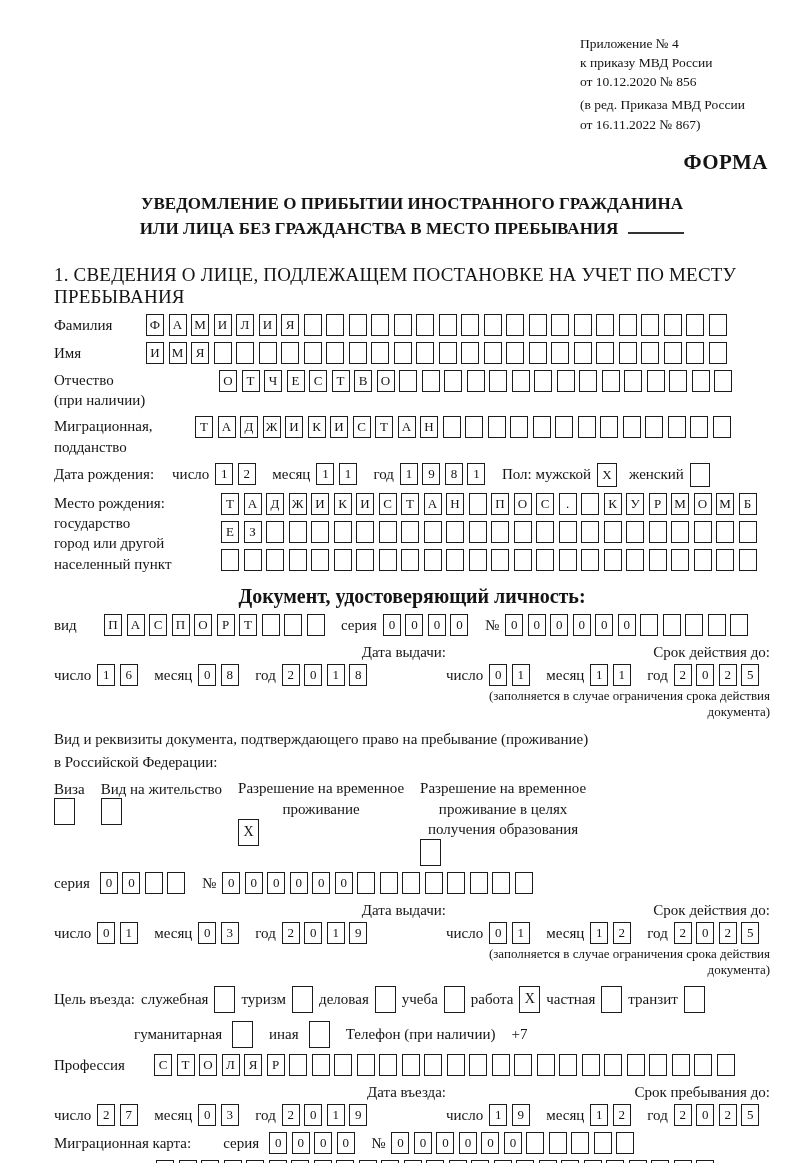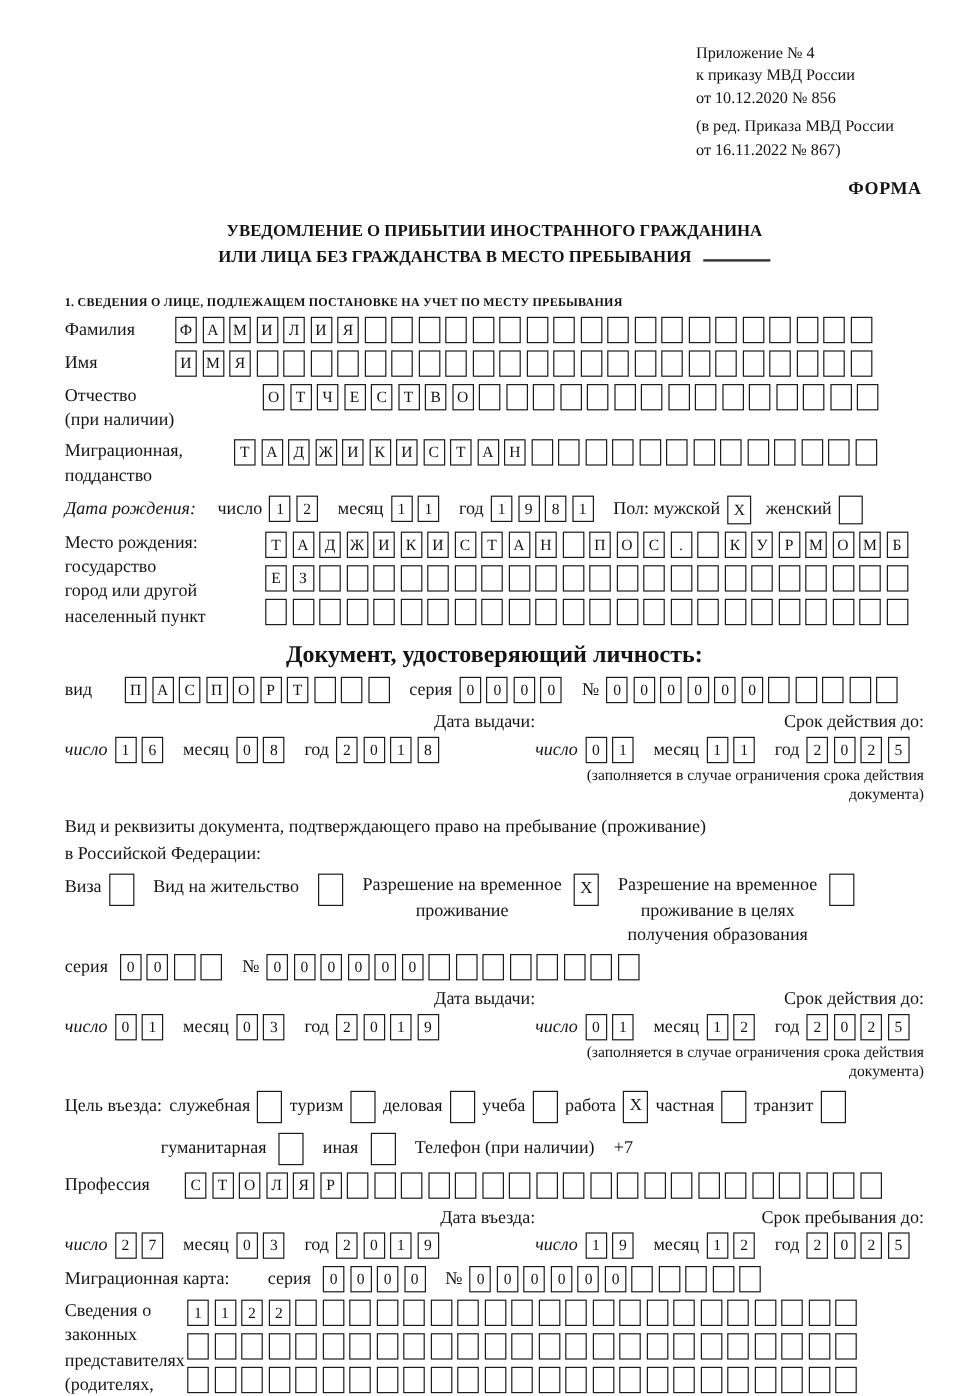--- a/index.html
+++ b/index.html
@@ -3,55 +3,55 @@
 <meta charset="utf-8">
 <style>
   html,body{margin:0;padding:0;background:#fff;}
   body{width:800px;height:1163px;overflow:hidden;color:#141414;
        font-family:"Liberation Serif","DejaVu Serif",serif;}
   .page{box-sizing:border-box;width:800px;height:1163px;padding:34px 30px 10px 54px;}
 
   
   .hdr{width:190px;margin-left:auto;margin-right:0;font-size:13.5px;line-height:1.42;}
   .hdr .sub{margin-top:4px;}
-  .forma{font-weight:bold;font-size:15px;text-align:right;margin-top:16px;padding-right:2px;letter-spacing:.5px;}
+  .forma{font-weight:bold;font-size:21px;text-align:right;margin-top:16px;padding-right:2px;letter-spacing:.5px;}
 
   
-  .title{text-align:center;font-weight:bold;font-size:14px;line-height:1.5;margin-top:16px;}
+  .title{text-align:center;font-weight:bold;font-size:17px;line-height:1.5;margin-top:16px;}
   .blank-line{display:inline-block;width:56px;border-bottom:2px solid #333;height:12px;margin-left:10px;}
-  .sect{font-weight:bold;font-size:10px;margin-top:22px;letter-spacing:.2px;}
+  .sect{font-weight:normal;font-size:19px;margin-top:22px;letter-spacing:.2px;}
 
   
   .row{display:flex;align-items:flex-start;margin-top:6px;}
   .lbl{font-size:15px;padding-top:3px;flex:none;}
   .lbl2{font-size:15px;line-height:1.35;flex:none;}
   .cells{white-space:nowrap;flex:none;}
   .cell{display:inline-block;box-sizing:border-box;width:18px;height:22px;border:1.6px solid #1c1c1c;
         margin-right:4.5px;text-align:center;font-size:13px;line-height:19px;vertical-align:top;background:#fff;}
   .big .cell{width:21px;height:27px;line-height:24px;font-size:14px;margin-right:0;}
   .mid .cell{width:20px;height:24px;line-height:22px;margin-right:0;}
   .stack .cells{display:block;margin-bottom:6px;}
 
   .w-fam{width:92px;}  .w-otch{width:165px;} .w-grazh{width:141px;}
   .w-mesto{width:167px;} .w-vid{width:50px;} .w-prof{width:100px;} .w-sved{width:102px;}
 
   .inlbl{font-size:15px;margin:0 6px 0 12px;padding-top:3px;}
-  .inlbl.first{margin-left:0;font-style:italic;}
+  .inlbl.first{margin-left:0;}
   .doc-head{text-align:center;font-weight:bold;font-size:20px;margin-top:8px;}
 
   .dateblock{display:flex;margin-top:8px;}
   .datecol-l{width:392px;flex:none;}
   .datecol-r{flex:1;}
   .datehead{text-align:right;font-size:15px;}
   .dateline{display:flex;align-items:flex-start;margin-top:3px;}
   .note{text-align:right;font-size:13px;margin-top:2px;}
 
   .plain{font-size:15px;margin-top:8px;line-height:1.55;}
   .permit-row{display:flex;align-items:flex-start;margin-top:4px;}
-  .permit-item{display:flex;align-items:flex-start;}
+  .permit-item{display:flex;align-items:flex-start;flex-direction:column;}
   .ctr{text-align:center;}
   .gap6{width:6px;flex:none;} .gap10{width:10px;flex:none;} .gap16{width:16px;flex:none;}
   .purpose{display:flex;align-items:flex-start;margin-top:8px;font-size:15px;}
   .purpose .lbl{padding-top:5px;}
   .p-ind{padding-left:80px;}
 </style>
 </head>
 <body>
 
 <div class="page">

